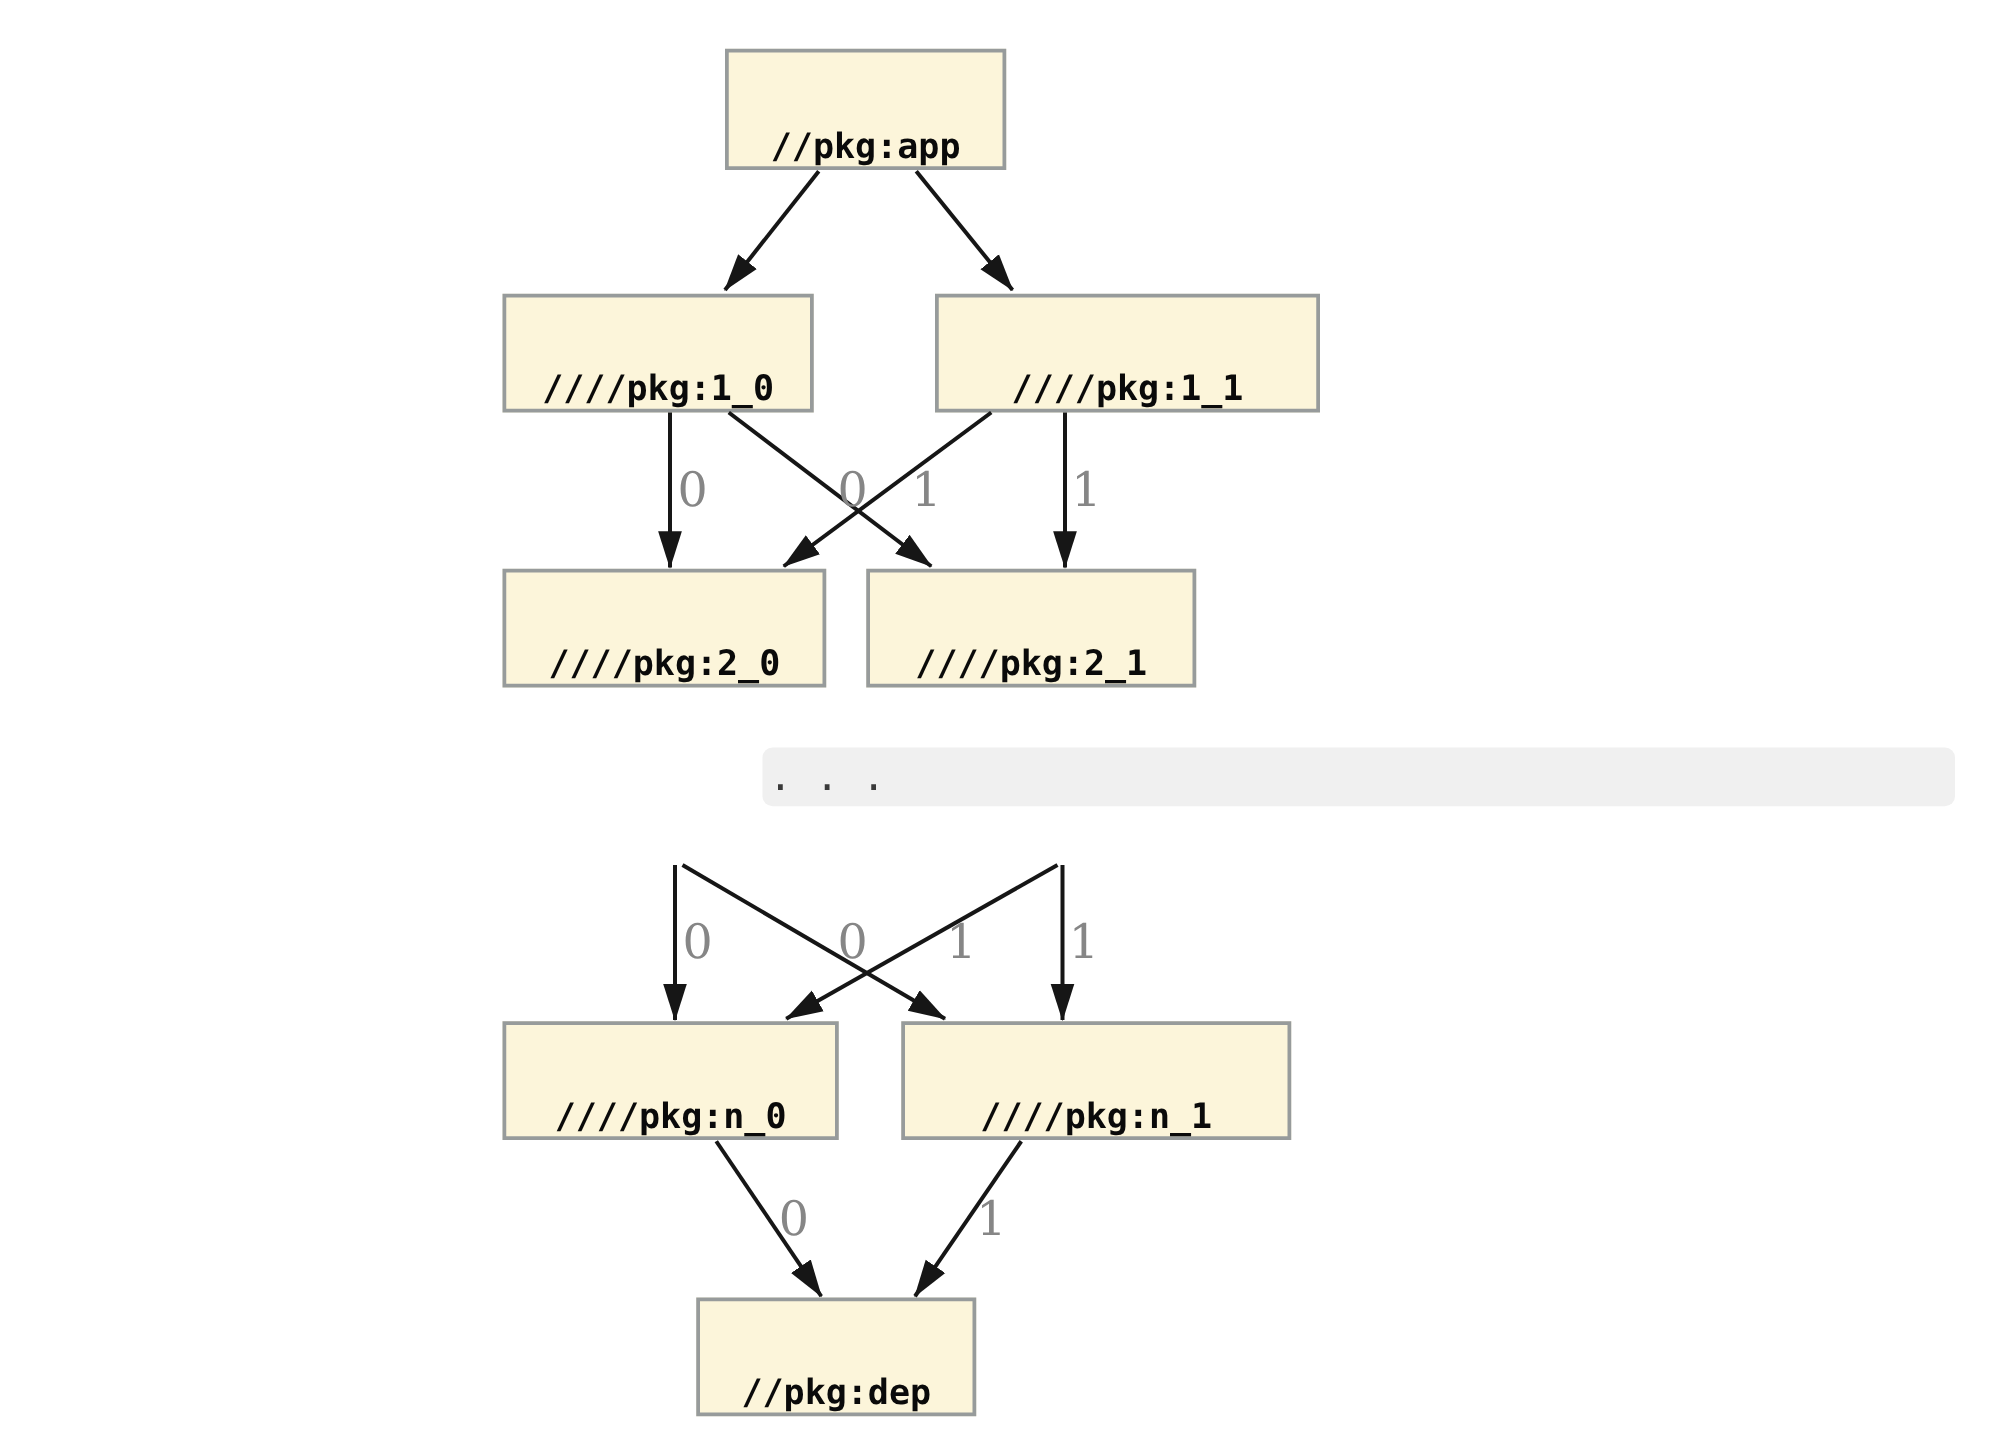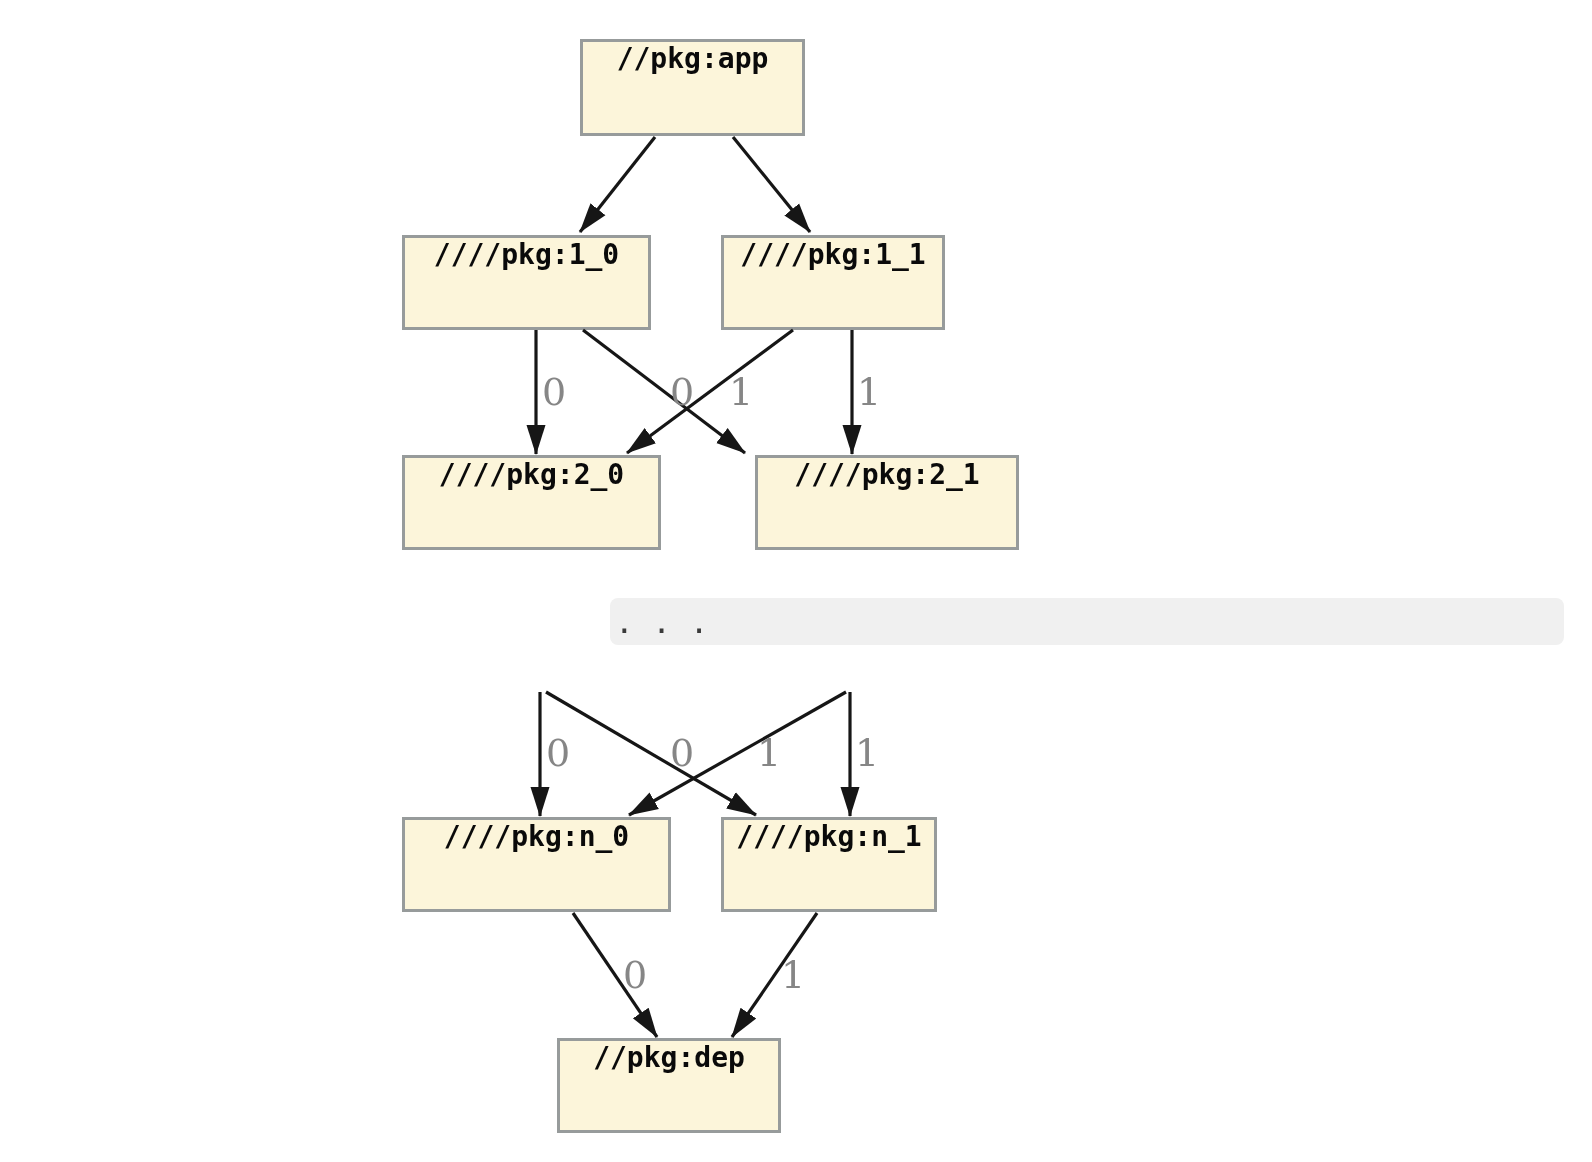--- a/index.html
+++ b/index.html
@@ -8,21 +8,21 @@
     width:1592px;height:1162px;
     background:#ffffff;
     overflow:hidden;
     font-family:"DejaVu Sans Mono",monospace;
   }
   .node{
     position:absolute;
     background:#fcf5da;
     border:3px solid #979b9b;
     box-sizing:border-box;
-    display:flex;align-items:flex-start;justify-content:center;
+    display:flex;align-items:flex-end;justify-content:center;
     font-weight:bold;
     font-size:28px;
     color:#0a0a0a;
     z-index:1;
   }
   #edges{
     position:absolute;left:0;top:0;
     z-index:2;
     pointer-events:none;
   }
@@ -57,41 +57,41 @@
 <div id="canvas">
 
   <div class="node" style="left:580px;top:39px;width:225px;height:97px">
     <span>//pkg:app</span>
   </div>
 
   <div class="node" style="left:402px;top:235px;width:249px;height:95px">
     <span>////pkg:1_0</span>
   </div>
 
-  <div class="node" style="left:721px;top:235px;width:224px;height:95px">
+  <div class="node" style="left:748px;top:235px;width:308px;height:95px">
     <span>////pkg:1_1</span>
   </div>
 
   <div class="node" style="left:402px;top:455px;width:259px;height:95px">
     <span>////pkg:2_0</span>
   </div>
 
-  <div class="node" style="left:755px;top:455px;width:264px;height:95px">
+  <div class="node" style="left:693px;top:455px;width:264px;height:95px">
     <span>////pkg:2_1</span>
   </div>
 
   <div class="ellipsis-bar">
     <span>. . .</span>
   </div>
 
   <div class="node" style="left:402px;top:817px;width:269px;height:95px">
     <span>////pkg:n_0</span>
   </div>
 
-  <div class="node" style="left:721px;top:817px;width:216px;height:95px">
+  <div class="node" style="left:721px;top:817px;width:312px;height:95px">
     <span>////pkg:n_1</span>
   </div>
 
   <div class="node" style="left:557px;top:1038px;width:224px;height:95px">
     <span>//pkg:dep</span>
   </div>
 
   <svg id="edges" width="1592" height="1162" viewBox="0 0 1592 1162">
     <defs>
       <marker id="arrow" viewBox="0 0 30 22" refX="29" refY="11" markerWidth="30" markerHeight="22" markerUnits="userSpaceOnUse" orient="auto">

